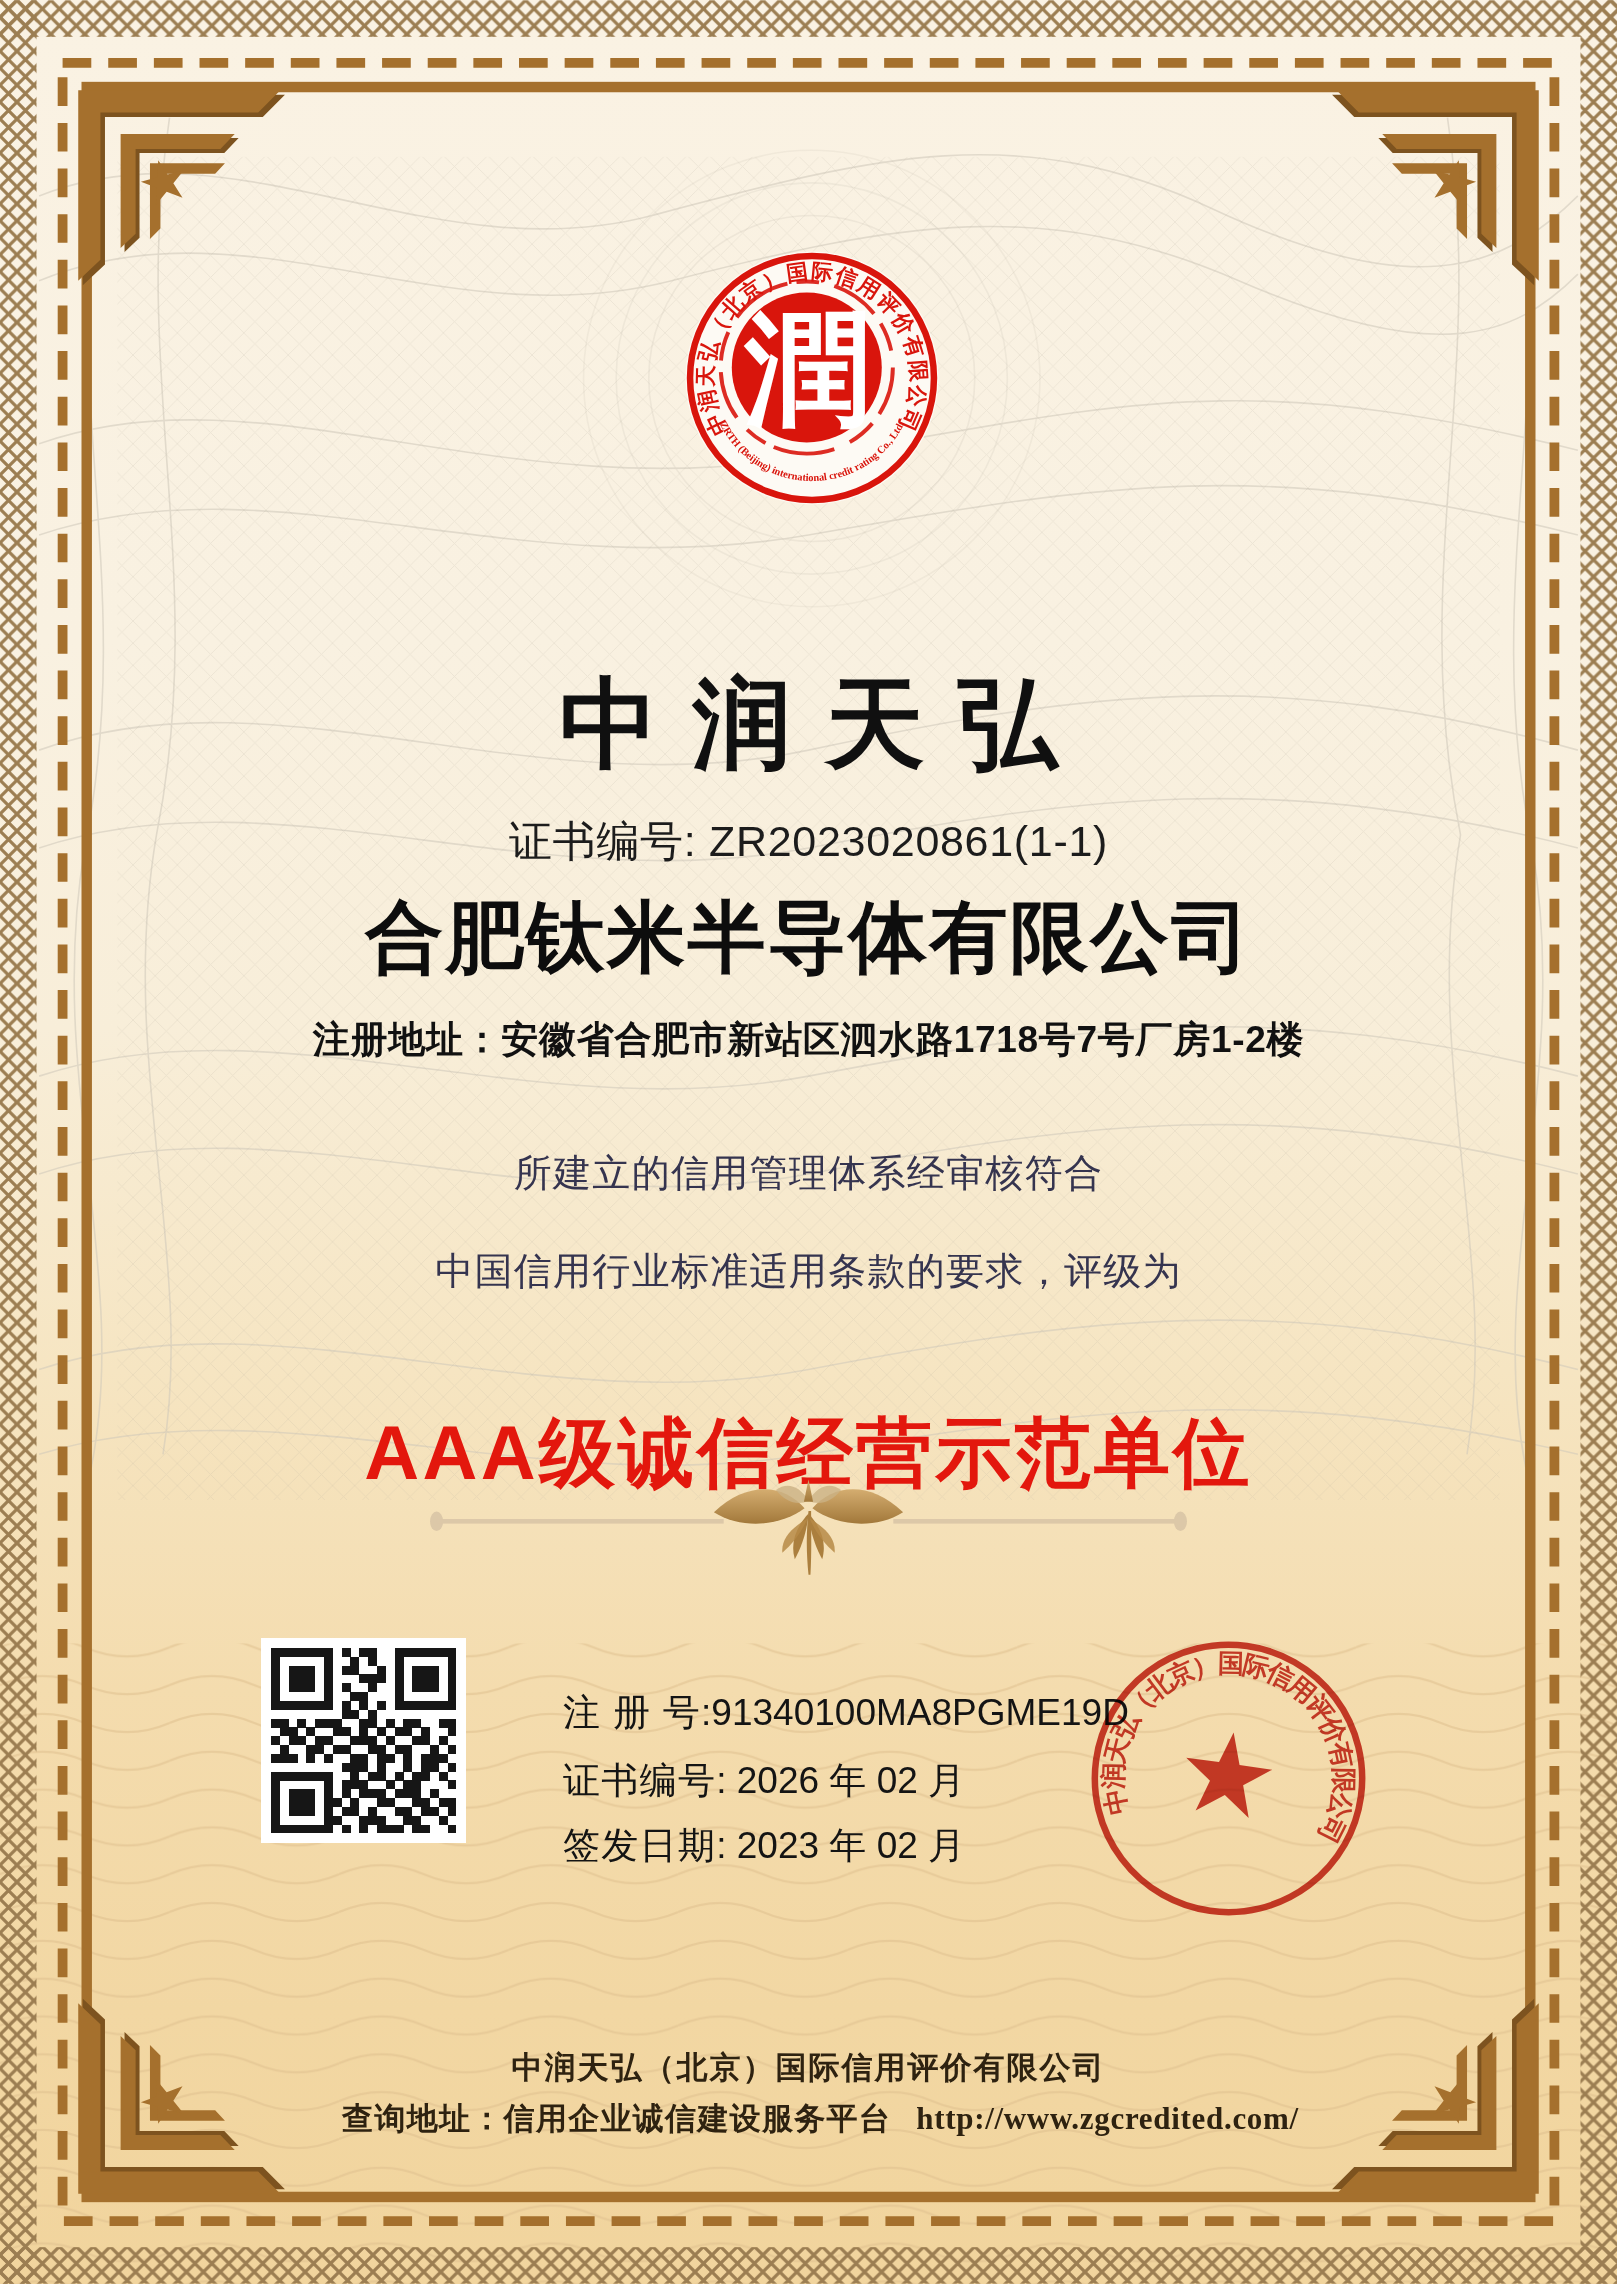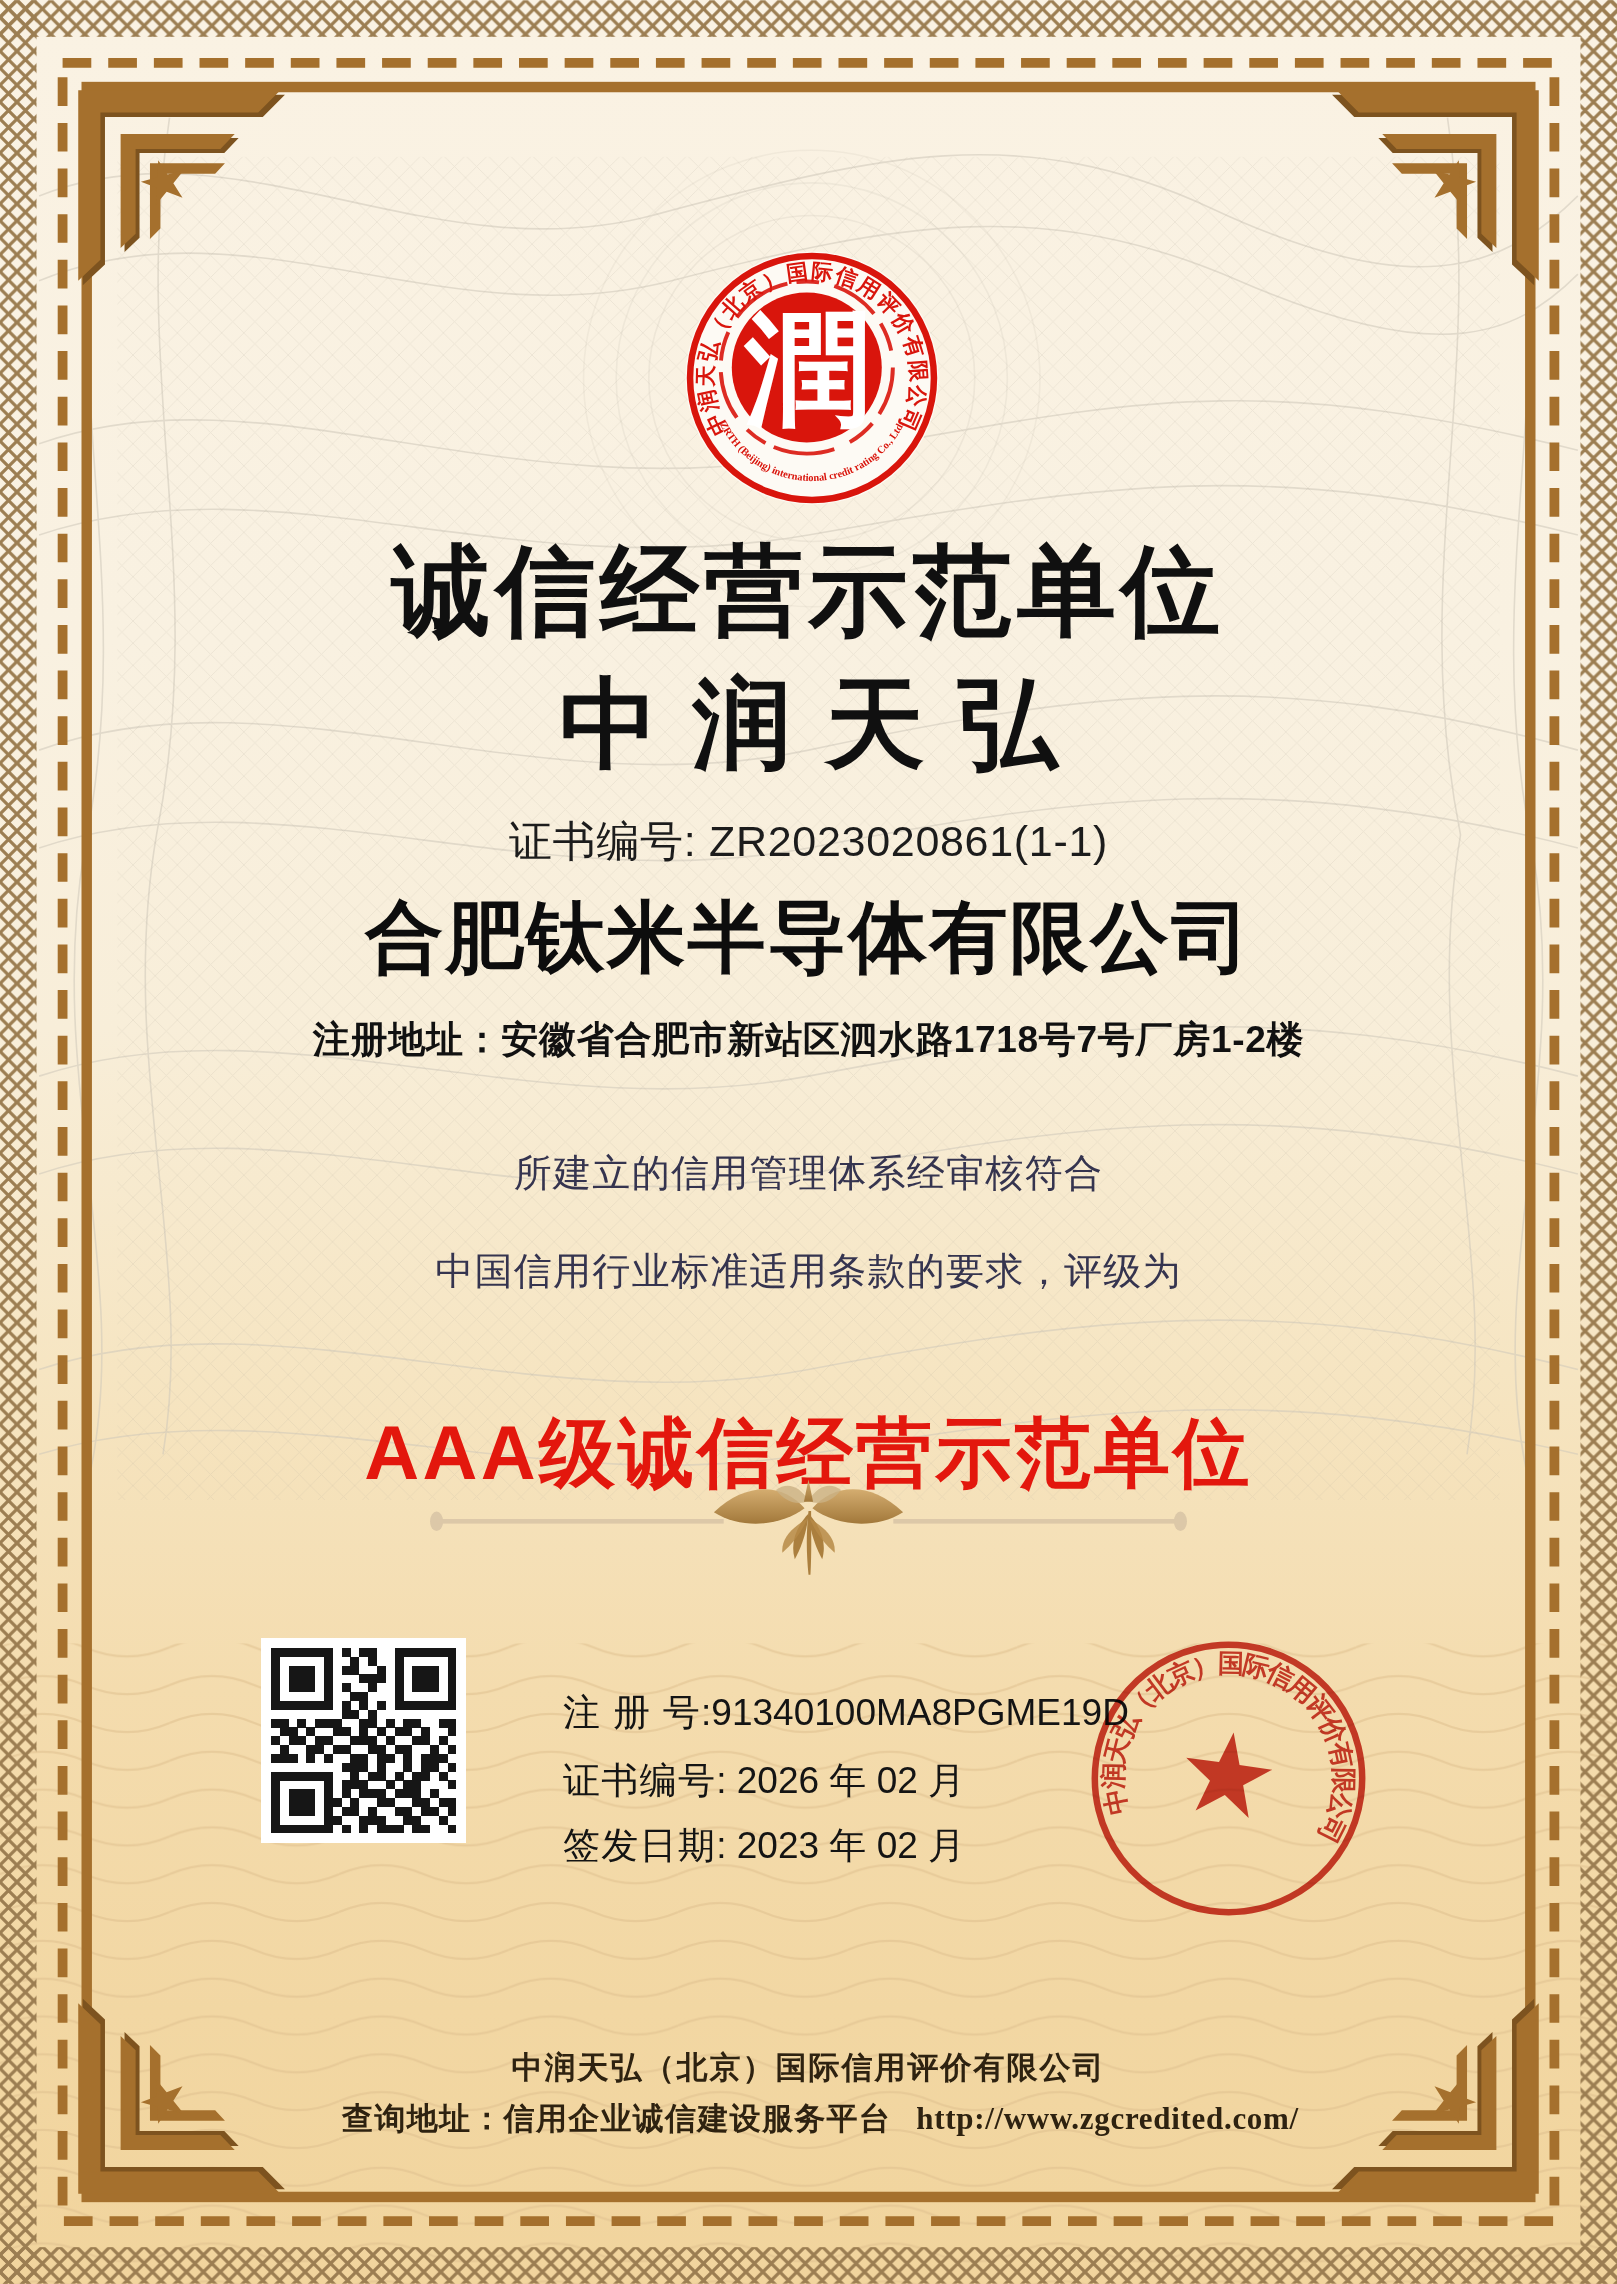--- a/index.html
+++ b/index.html
@@ -111,21 +111,20 @@
       <textPath href="#sealTopArc" startOffset="8" textLength="640">中润天弘（北京）国际信用评价有限公司</textPath>
     </text>
     <text font-size="16" font-weight="600" fill="#d9150c" font-family="'Liberation Serif','DejaVu Serif',serif">
       <textPath href="#sealBottomArc" startOffset="4" textLength="350">ZRTH (Beijing) international credit rating Co., Ltd.</textPath>
     </text>
     <circle cx="222" cy="214" r="132" fill="none" stroke="#d9150c" stroke-width="6" opacity="0.9" stroke-dasharray="75 18 45 26 95 14 35 24"></circle>
     <circle cx="222" cy="214" r="115" fill="#d9150c"></circle>
     <text x="222" y="282" text-anchor="middle" font-size="190" font-weight="700" fill="#ffffff" font-family="'Liberation Serif','DejaVu Serif',serif">潤</text>
   </svg>
 
-  <div class="abs title-line1">诚信经营示范单位</div>
   <div class="abs title-line2">中润天弘</div>
   <div class="abs cert-no">证书编号: ZR2023020861(1-1)</div>
   <div class="abs company">合肥钛米半导体有限公司</div>
   <div class="abs address">注册地址：安徽省合肥市新站区泗水路1718号7号厂房1-2楼</div>
   <div class="abs body1">所建立的信用管理体系经审核符合</div>
   <div class="abs body2">中国信用行业标准适用条款的要求，评级为</div>
   <div class="abs rating">AAA级诚信经营示范单位</div>
 
   <svg class="divider" width="783" height="111" viewBox="0 0 1200 170">
     <defs>

